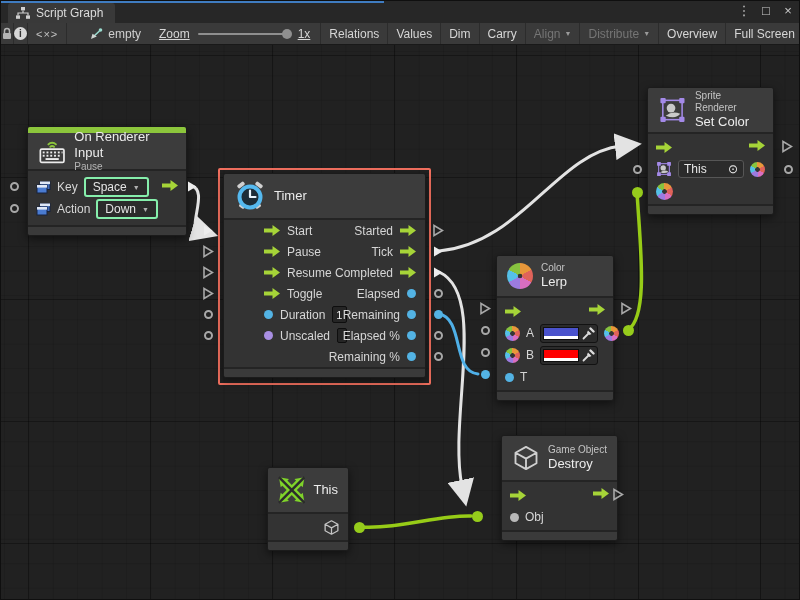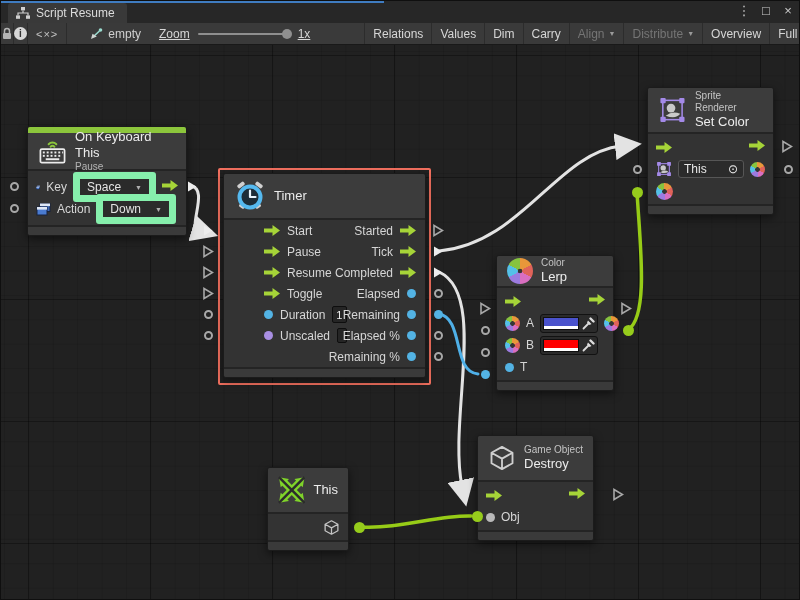--- a/index.html
+++ b/index.html
@@ -20,21 +20,21 @@
   .tbtn.icon-btn { width:26px; padding:0; }
   .tbtn.wide { width:58px; }
   .tbtn.disabled { color:#757575; }
   .tb-caret { font-size:7px; margin-left:4px; color:#9a9a9a; }
   .tb-gap { flex:0 0 14px; }
   .graph-ref { display:flex; align-items:center; gap:5px; padding:0 8px; color:#d0d0d0; }
   .zoom-area { display:flex; align-items:center; gap:8px; padding:0 10px;text-decoration:underline; }
   .zoom-track { position:relative; width:92px; height:2px; background:#8f8f8f; border-radius:1px; }
   .zoom-handle { position:absolute; right:-2px; top:-4px; width:10px; height:10px; border-radius:50%; background:#8f8f8f; }
   .right-btns { display:flex; margin-left:auto; }
-  .right-btns .tbtn:first-child { border-left:1px solid #2c2c2c;margin-left:44px; }
+  .right-btns .tbtn:first-child { border-left:1px solid #2c2c2c; }
   .info-glyph { width:13px; height:13px; border-radius:50%; background:#d8d8d8; color:#333; font-size:10px; font-weight:bold; display:flex; align-items:center; justify-content:center; }
   .info-glyph::after { content:"i"; }
   .codeview { color:#c4c4c4; letter-spacing:1px; font-size:11px; }
 
   
   .canvas { position:absolute; left:0; top:44px; width:800px; height:556px; background-color:#212121;
     background-image:
       linear-gradient(rgba(0,0,0,.32) 1px, transparent 1px),
       linear-gradient(90deg, rgba(0,0,0,.32) 1px, transparent 1px),
       linear-gradient(rgba(0,0,0,.10) 1px, transparent 1px),
@@ -61,21 +61,21 @@
   .dot.blue { background:#53b3e4; } .dot.purple { background:#a98fe3; } .dot.gray { background:#b9b9b9; }
   .wheel { border-radius:50%; flex:0 0 auto;
     background: radial-gradient(circle, #353535 0 2px, transparent 2.6px),
       conic-gradient(#e8973a 0 60deg, #e0635a 0 120deg, #d96ec0 0 180deg, #9c7be0 0 240deg, #55c0e8 0 300deg, #87c33f 0 360deg); }
   .wheel.sm { width:15px; height:15px; } .wheel.md { width:17px; height:17px; } .wheel.lg { width:26px; height:26px; }
   .xport { position:absolute; width:14px; height:14px; margin-left:-7px; margin-top:-7px; display:flex; align-items:center; justify-content:center; z-index:3; }
   .cir { width:9px; height:9px; border-radius:50%; }
   .cir.o { border:2px solid #a8a8a8; background:transparent; }
   .cir.blue { background:#53b3e4; } .cir.green { background:#96cc1c; }
 
-  .dd { display:inline-flex; align-items:center; gap:14px; background:#2b2b2b; border:7px solid #86efac; border-radius:3px; padding:1px 7px; color:#e4e4e4; font-size:12px; }
+  .dd { display:inline-flex; align-items:center; gap:6px; background:#2b2b2b; border:2px solid #86efac; border-radius:3px; padding:1px 7px; color:#e4e4e4; font-size:12px; }
   .dd .car { font-size:7px; color:#b0b0b0; }
   .vbox { width:17px; height:17px; background:#252525; border:1px solid #0e0e0e; border-radius:2px; color:#ececec; font-size:11px; display:flex; align-items:center; justify-content:center; }
   .chk { width:15px; height:15px; background:#252525; border:1px solid #0e0e0e; border-radius:2px; }
   .objfield { flex:1 1 auto; display:flex; align-items:center; background:#2b2b2b; border:1px solid #565656; border-radius:3px; height:18px; padding:0 5px; color:#e8e8e8; font-size:12px; }
   .objfield .tgt { margin-left:auto; }
   .cfield { display:flex; align-items:center; background:#2b2b2b; border:1px solid #121212; border-radius:3px; height:19px; padding:1px 2px; gap:3px; }
   .cswatch { width:36px; height:13px; position:relative; border:1px solid #101010; }
   .cswatch::after { content:""; position:absolute; left:0; right:0; bottom:0; height:3px; background:#ffffff; }
 
   
@@ -97,21 +97,21 @@
     <div class="tab-accent"></div>
     <div class="tab">
       <svg width="14" height="12" viewBox="0 0 14 12">
           <g fill="#cfcfcf">
             <rect x="5" y="0" width="4" height="3.4"></rect>
             <rect x="0" y="8.4" width="4" height="3.4"></rect>
             <rect x="10" y="8.4" width="4" height="3.4"></rect>
           </g>
           <path d="M7 3.4 V6 M2 8.4 V6 H12 V8.4" stroke="#cfcfcf" stroke-width="1.2" fill="none"></path>
         </svg>
-      <span>Script Resume</span>
+      <span>Script Graph</span>
     </div>
     <div class="win-controls">
       <span>⋮</span>
       <span>□</span>
       <span>×</span>
     </div>
   </div>
 
   <div class="toolbar">
     <div class="tbtn icon-btn">
@@ -203,21 +203,21 @@
               <rect x="25" y="13.5" width="1" height="2"></rect>
             <rect x="5" y="17" width="2" height="2"></rect>
               <rect x="9" y="17" width="2" height="2"></rect>
               <rect x="13" y="17" width="2" height="2"></rect>
               <rect x="17" y="17" width="2" height="2"></rect>
               <rect x="21" y="17" width="2" height="2"></rect>
             <rect x="8" y="20.5" width="14" height="2"></rect>
           </g>
         </svg>
         <div>
-          <div class="ttl">On Keyboard This</div>
+          <div class="ttl">On Renderer Input</div>
           <div class="sub">Pause</div>
         </div>
       </div>
       <div style="padding:5px 0;">
         <div class="row">
           <svg width="15" height="13" viewBox="0 0 15 13">
               <rect x="4" y="0.5" width="10" height="8" fill="#3e69b8" stroke="#16233f"></rect>
               <rect x="4" y="0.5" width="10" height="2.6" fill="#dfe7f5"></rect>
               <rect x="1" y="4" width="10" height="8" fill="#4a7bd0" stroke="#16233f"></rect>
               <rect x="1" y="4" width="10" height="2.6" fill="#dfe7f5"></rect>
@@ -332,21 +332,21 @@
           <div class="t-row">
               <span>Remaining %</span>
               <span class="dot blue"></span>
             </div>
         </div>
       </div>
       <div class="nfoot"></div>
     </div>
 
     <div class="node" style="left:495px; top:210px; width:118px;">
-      <div class="nhead" style="height:32px;">
+      <div class="nhead" style="height:42px;">
         <span class="wheel lg"></span>
         <div>
           <div class="cat">Color</div>
           <div class="ttl">Lerp</div>
         </div>
       </div>
       <div style="padding:2px 0;">
         <div class="row">
             <svg width="16" height="11" viewBox="0 0 16 11">
               <path d="M0 3.6h8.5V0L16 5.5 8.5 11V7.4H0z" fill="#a6d438"></path>
@@ -433,21 +433,21 @@
             </span>
           <span class="wheel sm"></span>
         </div>
         <div class="row">
             <span class="wheel md"></span>
           </div>
       </div>
       <div class="nfoot"></div>
     </div>
 
-    <div class="node" style="left:476px; top:390px; width:117px;">
+    <div class="node" style="left:500px; top:390px; width:117px;">
       <div class="nhead" style="height:46px;">
         <svg width="28" height="28" viewBox="0 0 24 24">
             <path d="M12 2.5 L21 7.5 L21 16.5 L12 21.5 L3 16.5 L3 7.5 Z M3 7.5 L12 12.5 L21 7.5 M12 12.5 L12 21.5" fill="none" stroke="#cfcfcf" stroke-width="1.6" stroke-linejoin="round"></path>
           </svg>
         <div>
           <div class="cat">Game Object</div>
           <div class="ttl">Destroy</div>
         </div>
       </div>
       <div style="padding:2px 0;">

